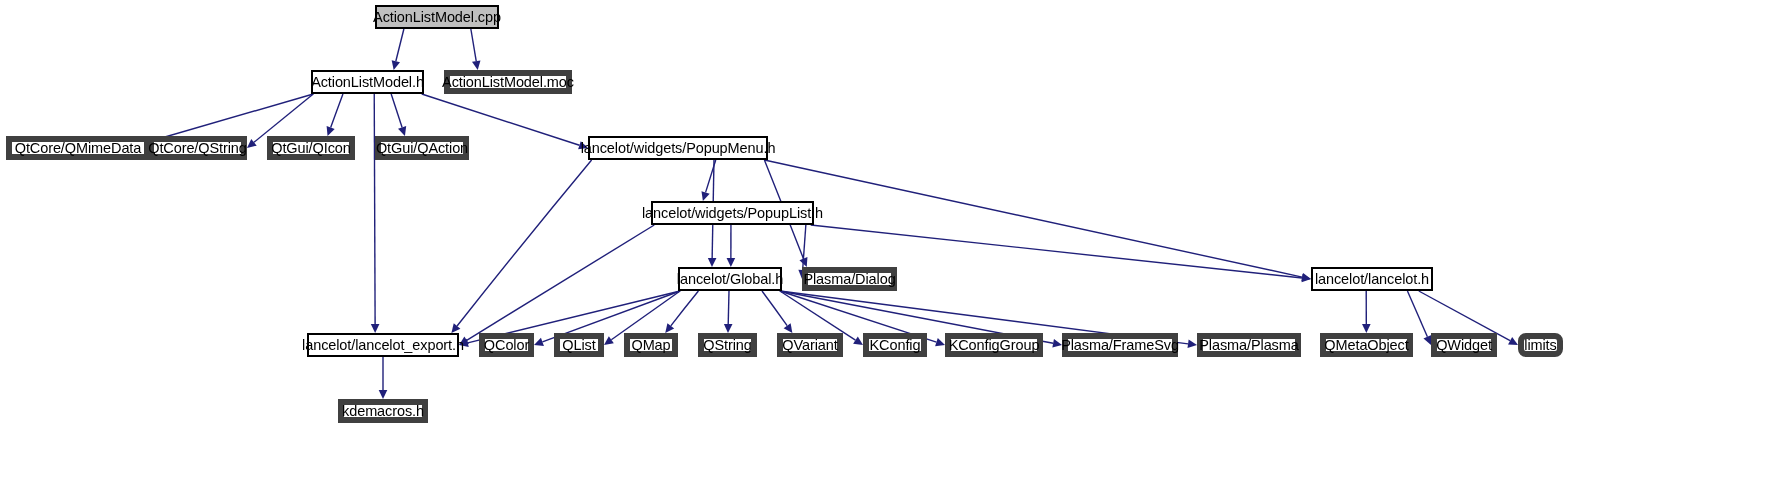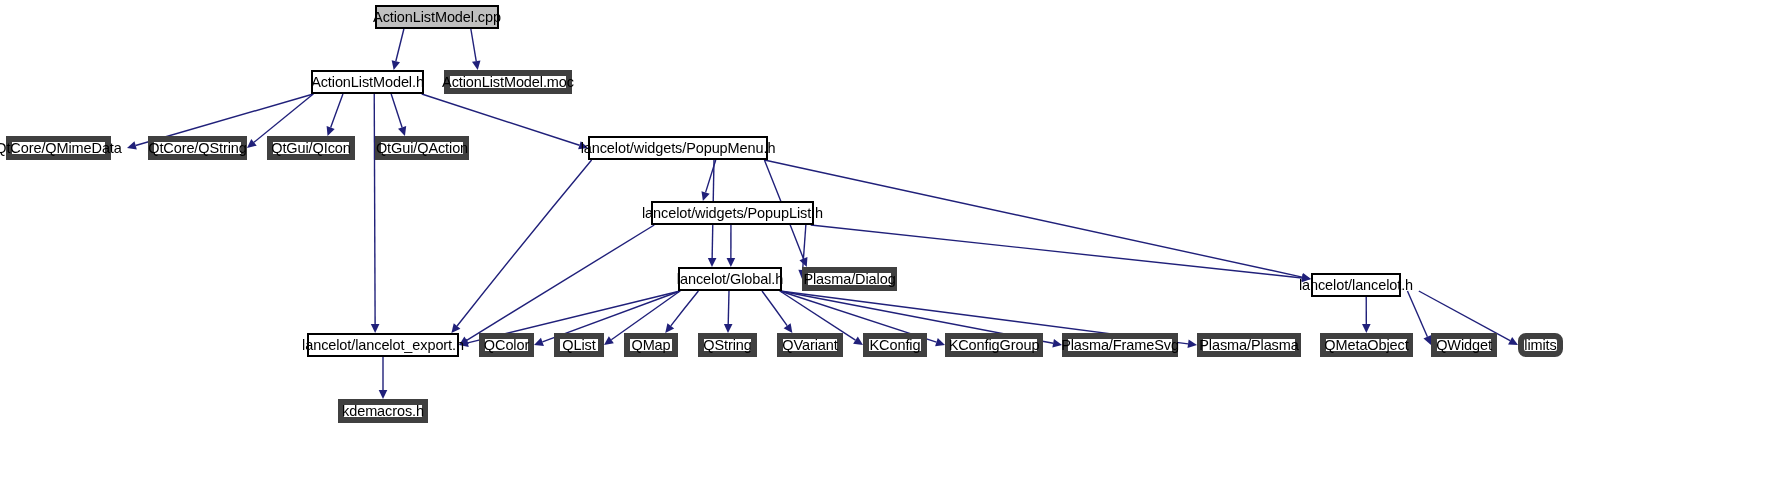--- a/index.html
+++ b/index.html
@@ -112,29 +112,29 @@
       <polygon points="1431,345 1423.4619385671283,338.46795362583407 1431.3455238636209,335.0315190094143" fill="#20207a"></polygon>
       <path d="M 1418.8 291 Q 1464.4476441794477 315.8485159847801 1510.0952883588955 340.6970319695601" fill="none" stroke="#20207a" stroke-width="1.4"></path>
       <polygon points="1518,345 1508.0394258554632,344.4737275314211 1512.1511508623278,336.9203364076991" fill="#20207a"></polygon>
       <path d="M 383 357 Q 383 373.5 383 390" fill="none" stroke="#20207a" stroke-width="1.4"></path>
       <polygon points="383,399 378.7,390 387.3,390" fill="#20207a"></polygon>
     </svg>
   <div id="node-layer">
       <div class="node root" style="left: 375px; top: 5px; width: 124px;">ActionListModel.cpp</div>
       <div class="node bold" style="left: 311px; top: 70px; width: 113px;">ActionListModel.h</div>
       <div class="node" style="left: 444px; top: 70px; width: 128px;">ActionListModel.moc</div>
-      <div class="node" style="left: 6px; top: 136px; width: 105px;">QtCore/QMimeData</div>
+      <div class="node" style="left: 6px; top: 136px; width: 144px;">QtCore/QMimeData</div>
       <div class="node" style="left: 148px; top: 136px; width: 99px;">QtCore/QString</div>
       <div class="node" style="left: 267px; top: 136px; width: 88px;">QtGui/QIcon</div>
       <div class="node" style="left: 375px; top: 136px; width: 94px;">QtGui/QAction</div>
       <div class="node bold" style="left: 588px; top: 136px; width: 180px;">lancelot/widgets/PopupMenu.h</div>
       <div class="node bold" style="left: 651px; top: 201px; width: 163px;">lancelot/widgets/PopupList.h</div>
       <div class="node bold" style="left: 678px; top: 267px; width: 104px;">lancelot/Global.h</div>
       <div class="node" style="left: 802px; top: 267px; width: 95px;">Plasma/Dialog</div>
-      <div class="node bold" style="left: 1311px; top: 273px; width: 90px;">lancelot/lancelot.h</div>
+      <div class="node bold" style="left: 1311px; top: 267px; width: 122px;">lancelot/lancelot.h</div>
       <div class="node bold" style="left: 307px; top: 333px; width: 152px;">lancelot/lancelot_export.h</div>
       <div class="node" style="left: 479px; top: 333px; width: 55px;">QColor</div>
       <div class="node" style="left: 554px; top: 333px; width: 50px;">QList</div>
       <div class="node" style="left: 624px; top: 333px; width: 54px;">QMap</div>
       <div class="node" style="left: 698px; top: 333px; width: 59px;">QString</div>
       <div class="node" style="left: 777px; top: 333px; width: 66px;">QVariant</div>
       <div class="node" style="left: 863px; top: 333px; width: 64px;">KConfig</div>
       <div class="node" style="left: 945px; top: 333px; width: 98px;">KConfigGroup</div>
       <div class="node" style="left: 1062px; top: 333px; width: 116px;">Plasma/FrameSvg</div>
       <div class="node" style="left: 1197px; top: 333px; width: 104px;">Plasma/Plasma</div>

